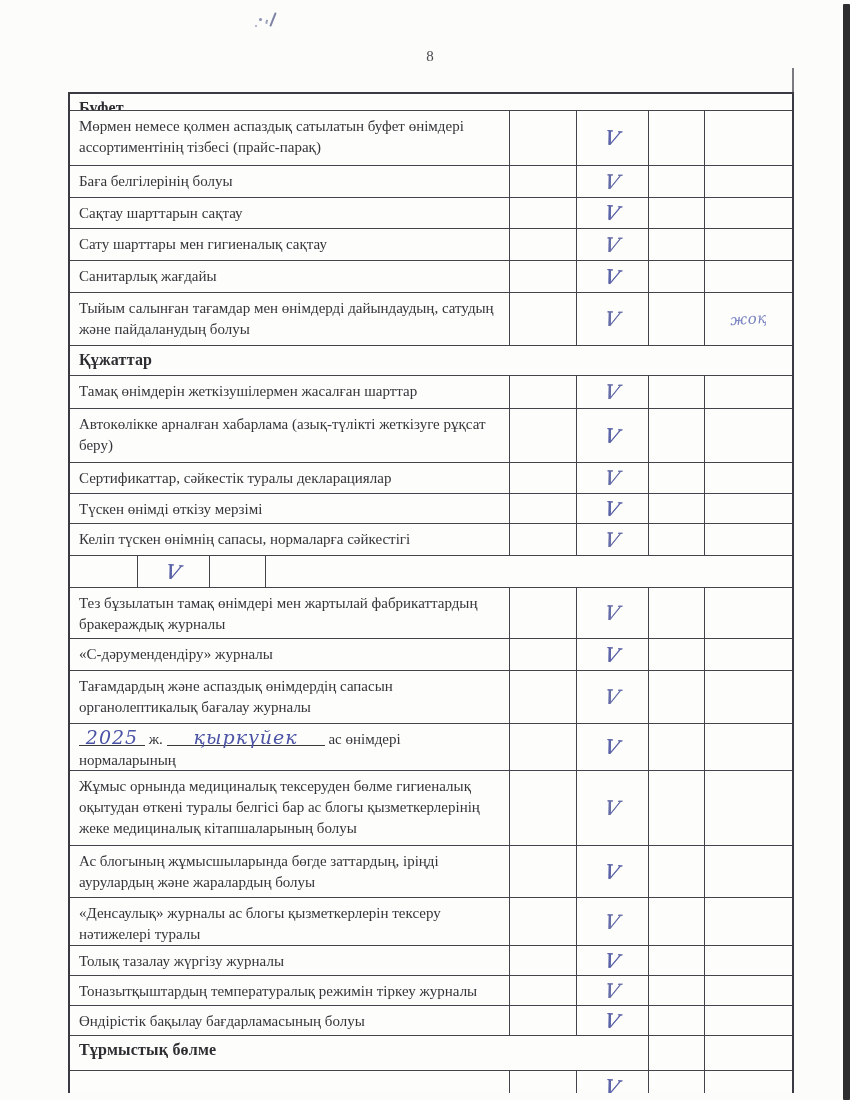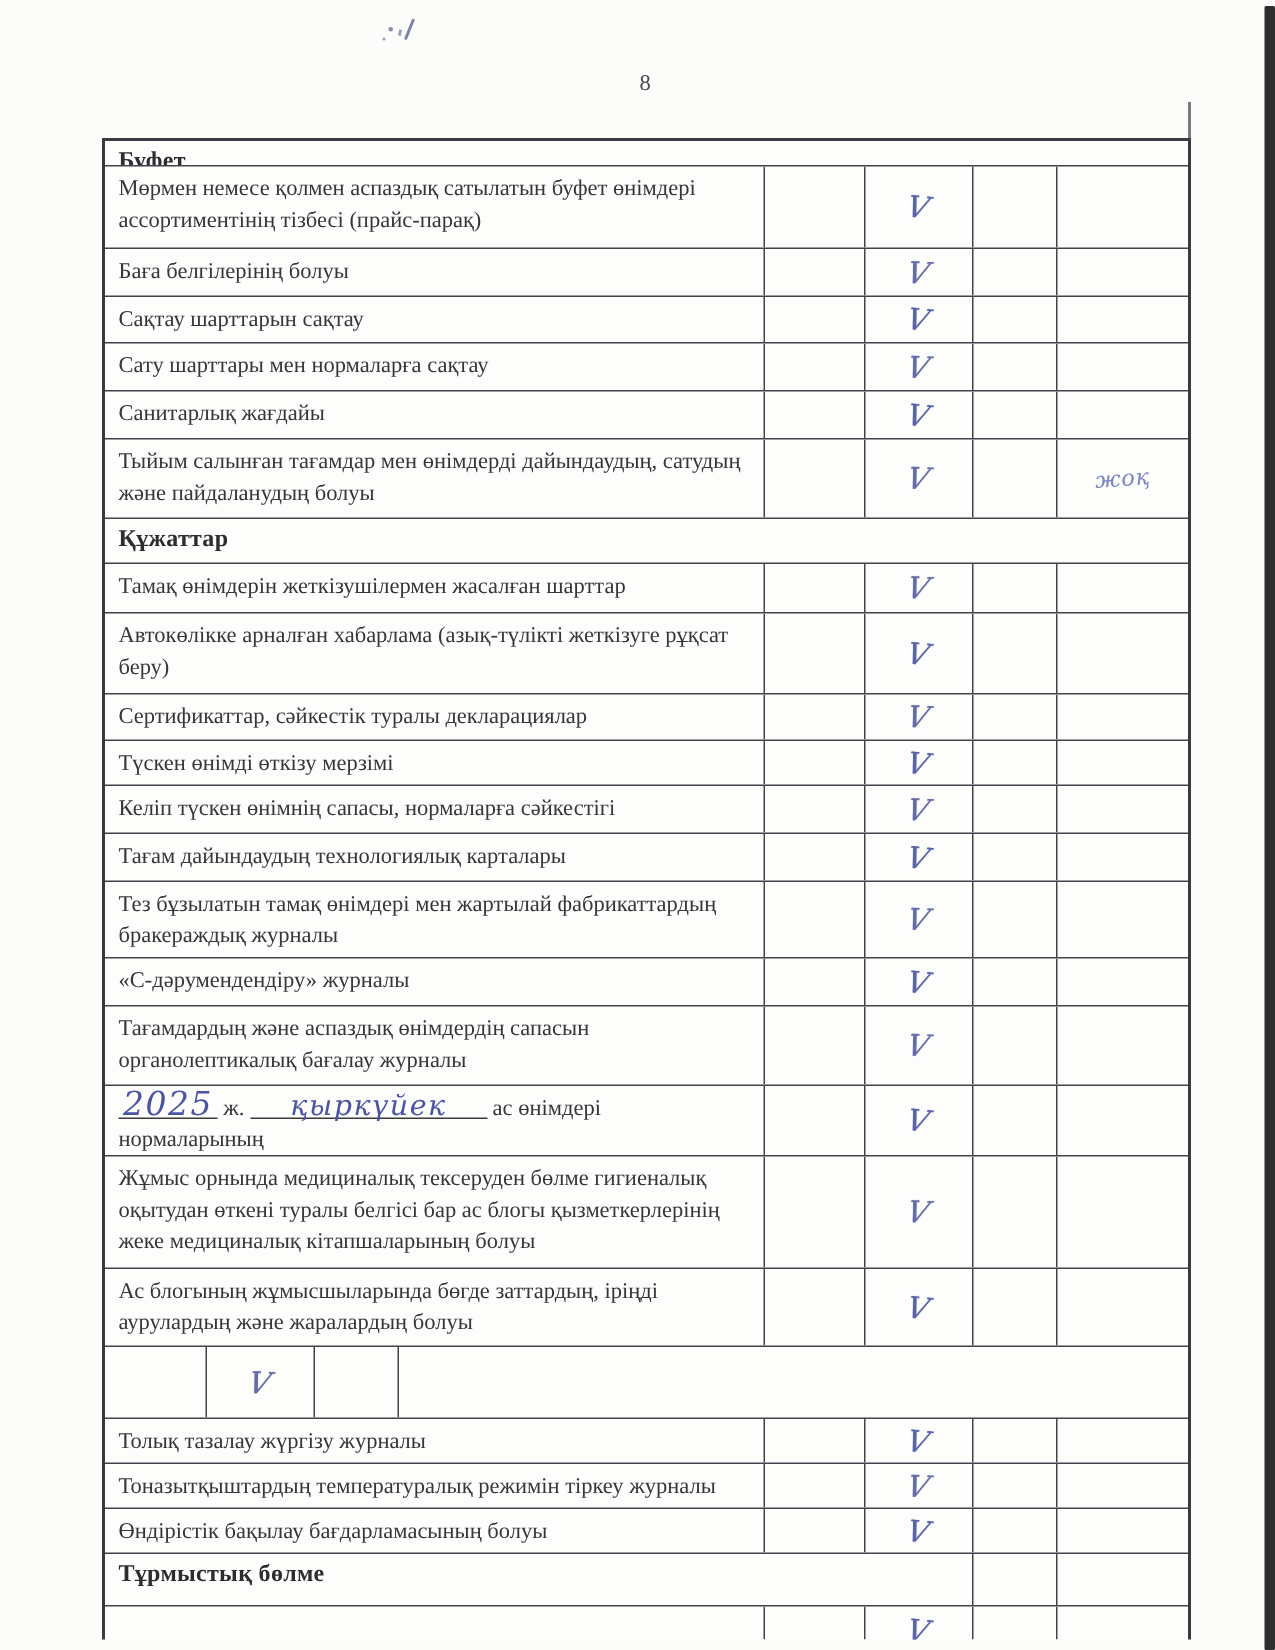--- a/index.html
+++ b/index.html
@@ -47,21 +47,21 @@
     font-size:20px;color:#5c64a8;transform:rotate(6deg) skewX(-6deg);
     text-shadow:0 0 .6px #7b82b8;
   }
   .row:nth-child(odd) .check{transform:rotate(2deg) skewX(-10deg);color:#666da6;}
   .hand{
     font-family:"DejaVu Serif",serif;font-style:italic;
     color:#4b53a5;letter-spacing:1px;
   }
   .note-hand{font-size:15px;color:#7c85c2;transform:rotate(-4deg);letter-spacing:.5px;}
   .blank{display:inline-block;border-bottom:1.3px solid #3a3a3a;text-align:center;line-height:16px;}
-  .blank.b1{min-width:66px;font-size:22px;}
+  .blank.b1{min-width:66px;font-size:19px;}
   .blank.b2{min-width:158px;font-size:19px;}
   .partial-check{margin-top:10px;}
 </style>
 </head>
 <body>
 
 <div class="page">
 
   <div class="scan-edge"></div>
   <div class="stub-line"></div>
@@ -100,21 +100,21 @@
       <div class="cell text">Сақтау шарттарын сақтау</div>
       <div class="cell c1"></div>
       <div class="cell c2">
           <span class="check">V</span>
         </div>
       <div class="cell c3"></div>
       <div class="cell c4"></div>
     </div>
 
     <div class="row" style="height:32px">
-      <div class="cell text">Сату шарттары мен нормаларға сақтау</div>
+      <div class="cell text">Сату шарттары мен гигиеналық сақтау</div>
       <div class="cell c1"></div>
       <div class="cell c2">
           <span class="check">V</span>
         </div>
       <div class="cell c3"></div>
       <div class="cell c4"></div>
     </div>
 
     <div class="row" style="height:32px">
       <div class="cell text">Санитарлық жағдайы</div>
@@ -186,21 +186,20 @@
       <div class="cell text">Келіп түскен өнімнің сапасы, нормаларға сәйкестігі</div>
       <div class="cell c1"></div>
       <div class="cell c2">
           <span class="check">V</span>
         </div>
       <div class="cell c3"></div>
       <div class="cell c4"></div>
     </div>
 
     <div class="row" style="height:32px">
-      <div class="cell text">Тағам дайындаудың технологиялық карталары</div>
       <div class="cell c1"></div>
       <div class="cell c2">
           <span class="check">V</span>
         </div>
       <div class="cell c3"></div>
       <div class="cell c4"></div>
     </div>
 
     <div class="row" style="height:51px">
       <div class="cell text">Тез бұзылатын тамақ өнімдері мен жартылай фабрикаттардың бракераждық журналы</div>
@@ -264,20 +263,21 @@
       <div class="cell text">Ас блогының жұмысшыларында бөгде заттардың, іріңді аурулардың және жаралардың болуы</div>
       <div class="cell c1"></div>
       <div class="cell c2">
           <span class="check">V</span>
         </div>
       <div class="cell c3"></div>
       <div class="cell c4"></div>
     </div>
 
     <div class="row" style="height:48px">
+      <div class="cell text">«Денсаулық» журналы ас блогы қызметкерлерін тексеру нәтижелері туралы</div>
       <div class="cell c1"></div>
       <div class="cell c2">
           <span class="check">V</span>
         </div>
       <div class="cell c3"></div>
       <div class="cell c4"></div>
     </div>
 
     <div class="row" style="height:30px">
       <div class="cell text">Толық тазалау жүргізу журналы</div>

